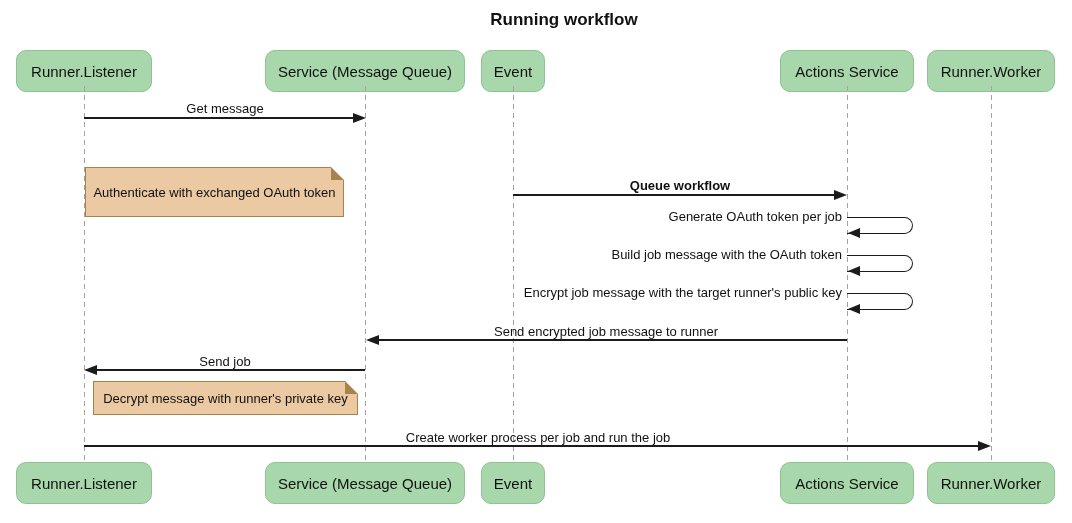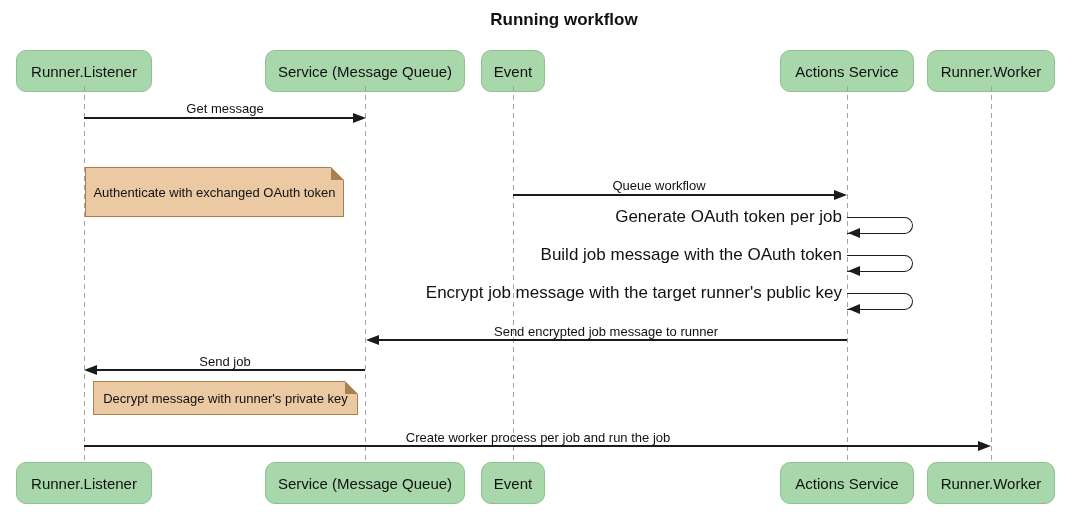--- a/index.html
+++ b/index.html
@@ -26,21 +26,21 @@
   }
   .lifeline{
     position:absolute; width:1px; top:86px; height:376px;
     background:repeating-linear-gradient(to bottom, var(--lifeline-color) 0 5px, transparent 5px 9px);
   }
   .msg-label{
     position:absolute; font-size:13px; line-height:15px; white-space:nowrap;
     transform:translateX(-50%);
   }
   .loop-label{
-    position:absolute; font-size:17px; line-height:15px; white-space:nowrap;
+    position:absolute; font-size:13px; line-height:15px; white-space:nowrap;
     text-align:right;
   }
   .msg-line{ position:absolute; height:1.5px; background:var(--line-color); }
   .arrow-r{
     position:absolute; width:0; height:0;
     border-top:5px solid transparent; border-bottom:5px solid transparent;
     border-left:13px solid var(--line-color);
   }
   .arrow-l{
     position:absolute; width:0; height:0;
@@ -98,21 +98,21 @@
   <div class="lifeline" style="left:991px;"></div>
 
   <div class="msg-label" style="left:225px;top:101px;text-align:center;">Get message</div>
   <div class="msg-line" style="left:84px;top:117px;width:269px;"></div>
   <div class="arrow-r" style="left:353px;top:113px;"></div>
 
   <div class="note" style="left:85px;top:131px;width:259px;height:50px;margin-top:36px;">
       <span>Authenticate with exchanged OAuth token</span>
     </div>
 
-  <div class="msg-label" style="left:659px;top:178px;">Queue workflow</div>
+  <div class="msg-label" style="left:680px;top:178px;font-weight:bold;">Queue workflow</div>
   <div class="msg-line" style="left:513px;top:194px;width:321px;"></div>
   <div class="arrow-r" style="left:834px;top:190px;"></div>
 
   <div class="loop-label" style="right:230px;top:209px;">Generate OAuth token per job</div>
   <div class="self-loop" style="left:847px;top:217px;"></div>
   <div class="loop-arrow" style="left:848px;top:228px;"></div>
 
   <div class="loop-label" style="right:230px;top:247px;text-align:right;">Build job message with the OAuth token</div>
   <div class="self-loop" style="left:847px;top:255px;"></div>
   <div class="loop-arrow" style="left:848px;top:266px;"></div>

